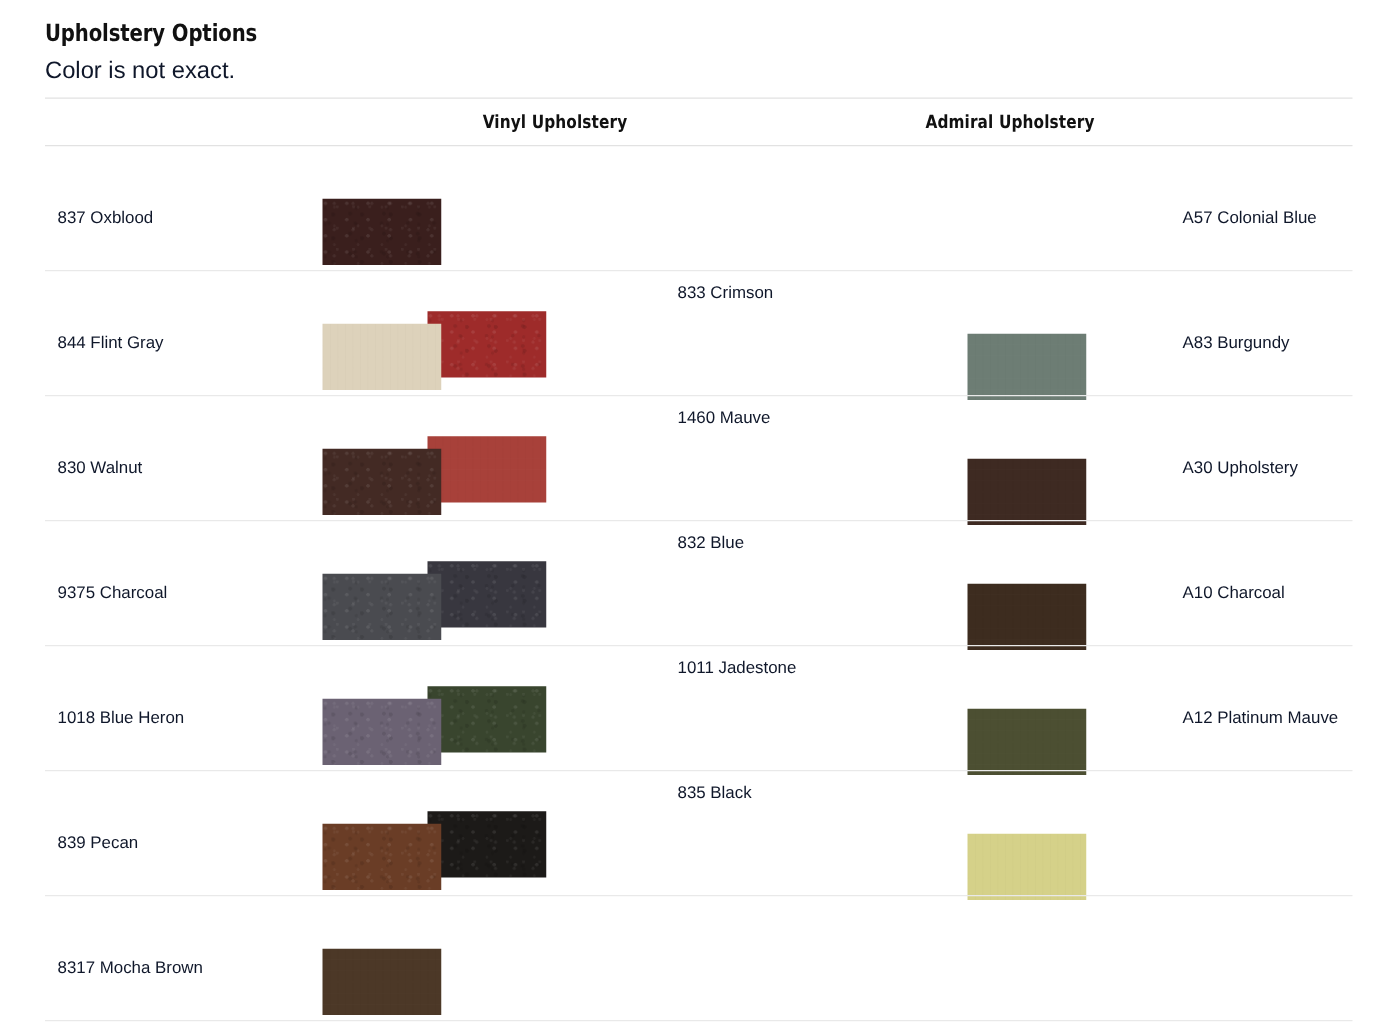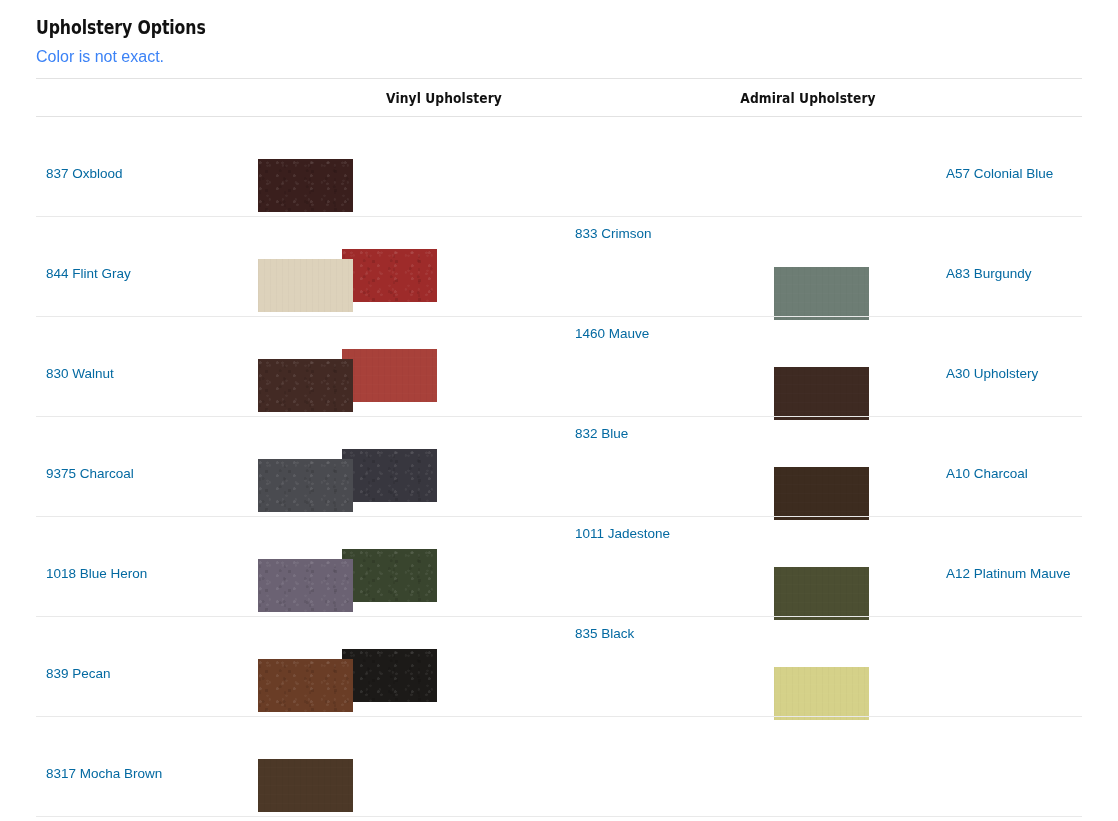--- a/index.html
+++ b/index.html
@@ -24,23 +24,23 @@
     font-size: 19px;
     font-weight: 700;
     letter-spacing: -0.1px;
     color: #111111;
     margin: 0;
     line-height: 26px;
     transform: scaleX(0.92);
     transform-origin: left center;
   }
   .page-subtitle {
-    font-size: 16px;
+    font-size: 19px;
     font-weight: 400;
-    color: #3b82f6;
+    color: #0f172a;
     margin: 0;
     line-height: 20px;
     padding-top: 7px;
   }
 
   
   .table {
     position: absolute;
     left: 36px;
     top: 78px;
@@ -71,26 +71,26 @@
     position: relative;
     height: 100px;
     border-bottom: 1px solid #e9e9e9;
   }
   .row:last-child { border-bottom: 1px solid #e9e9e9; text-decoration: underline; }
 
   .cell-label {
     position: absolute;
     font-size: 13.5px;
     font-weight: 400;
-    color: #0369a1;
+    color: #0f172a;
     line-height: 18px;
     white-space: nowrap;
   }
   .label-left    { left: 10px;  top: 48px; }
-  .label-mid     { left: 506px; top: 108px; margin-left: 33px; }
+  .label-mid     { left: 506px; top: 108px; }
   .label-right   { left: 910px; top: 48px; }
 
   
   .swatch {
     position: absolute;
     width: 95px;
     height: 53px;
     background-size: cover;
     background-position: center;
   }

